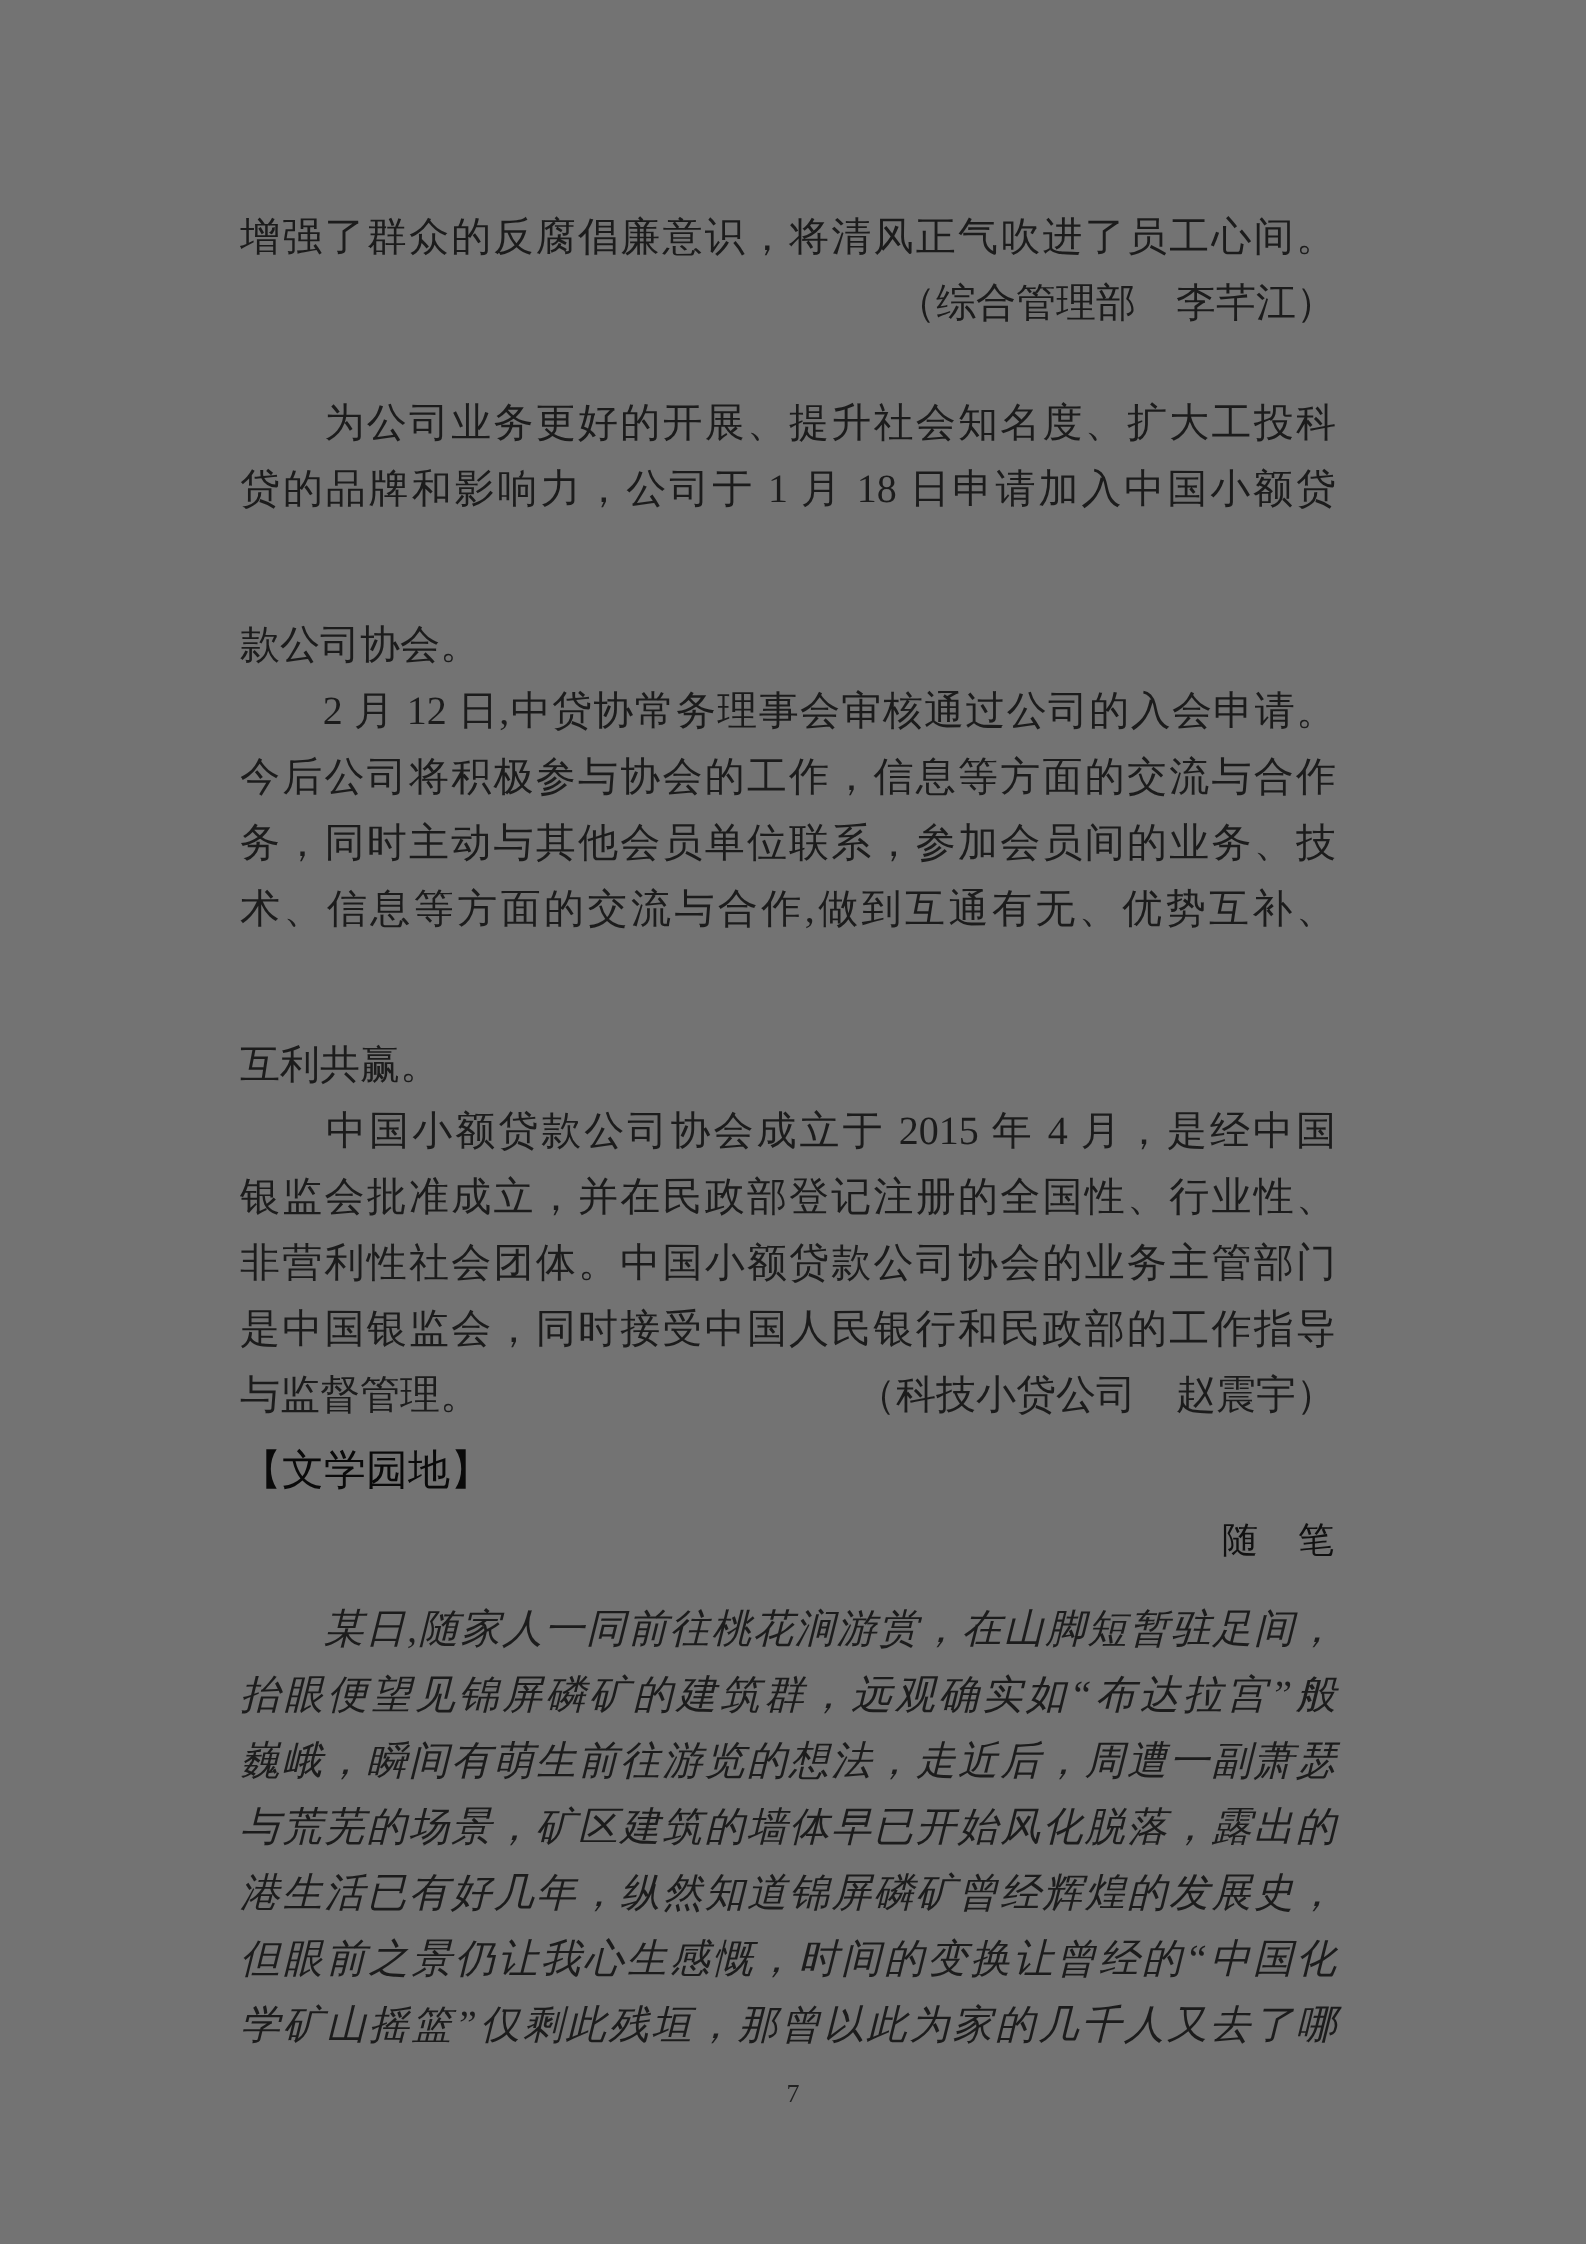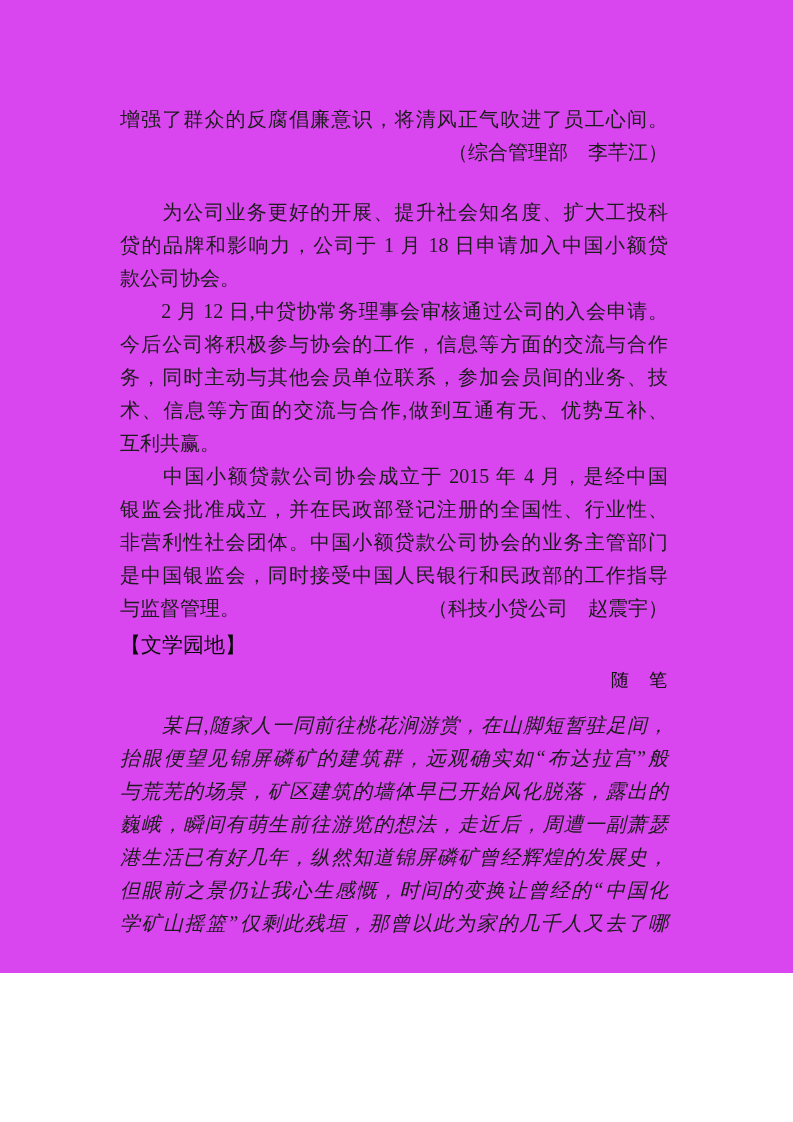--- a/index.html
+++ b/index.html
@@ -3,38 +3,39 @@
 <meta charset="utf-8">
 <style>
   html, body {
     margin: 0;
     padding: 0;
     background: #ffffff;
   }
   .page {
     position: relative;
     width: 793px;
-    height: 973px;
+    height: 1122px;
     margin: 0 auto;
-    background: #d946ef;
+    background: #737373;
     box-sizing: border-box;
     padding: 103px 125px 0 120px;
     font-family: "Liberation Serif", "DejaVu Serif", serif;
     color: #1c1c1c;
     font-size: 20px;
     line-height: 33px;
     overflow: hidden;
   }
   .jline {
     text-align: justify;
     text-align-last: justify;
   }
   .line-left {
     text-align: left;
     text-align-last: left;
+    margin-top: 45px;
   }
   .line-right {
     text-align: right;
     text-align-last: right;
   }
   .article-title {
     font-family: "Liberation Sans", "DejaVu Sans", sans-serif;
     font-size: 26px;
     font-weight: 700;
     letter-spacing: 1px;
@@ -122,22 +123,22 @@
   </div>
 
   <div class="section-marker">【文学园地】</div>
 
   <div class="essay-title">随　笔</div>
 
   <div class="para para-essay">
     <div>
         <div class="jline">　　某日,随家人一同前往桃花涧游赏，在山脚短暂驻足间，</div>
         <div class="jline">抬眼便望见锦屏磷矿的建筑群，远观确实如“布达拉宫”般</div>
+        <div class="jline">巍峨，瞬间有萌生前往游览的想法，走近后，周遭一副萧瑟</div>
         <div class="jline">与荒芜的场景，矿区建筑的墙体早已开始风化脱落，露出的</div>
-        <div class="jline">巍峨，瞬间有萌生前往游览的想法，走近后，周遭一副萧瑟</div>
         <div class="jline">港生活已有好几年，纵然知道锦屏磷矿曾经辉煌的发展史，</div>
         <div class="jline">但眼前之景仍让我心生感慨，时间的变换让曾经的“中国化</div>
         <div class="jline">学矿山摇篮”仅剩此残垣，那曾以此为家的几千人又去了哪</div>
       </div>
   </div>
 
   <div class="page-number">7</div>
 
 </div>
 

